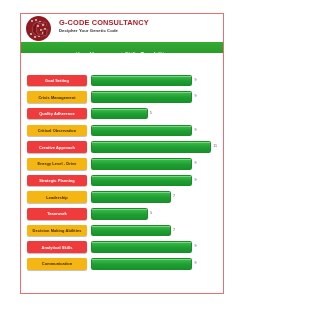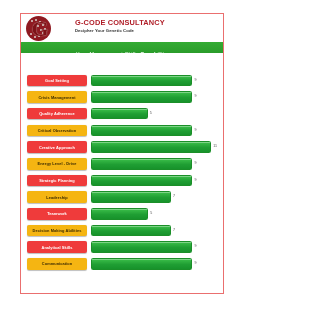--- a/index.html
+++ b/index.html
@@ -67,21 +67,21 @@
     font-family: "Liberation Serif", serif;
     font-weight: bold;
     font-size: 22px;
     line-height: 23px;
     color: #7d1318;
     text-align: center;
     text-shadow: 0 0 1px #d8cfc8;
   }
   #title-block {
     position: absolute;
-    left: 54px;
+    left: 38px;
     top: 4px;
     width: 160px;
   }
   #company-name {
     font-size: 7.4px;
     font-weight: bold;
     color: #b01e28;
     letter-spacing: 0.15px;
     line-height: 9px;
     white-space: nowrap;

